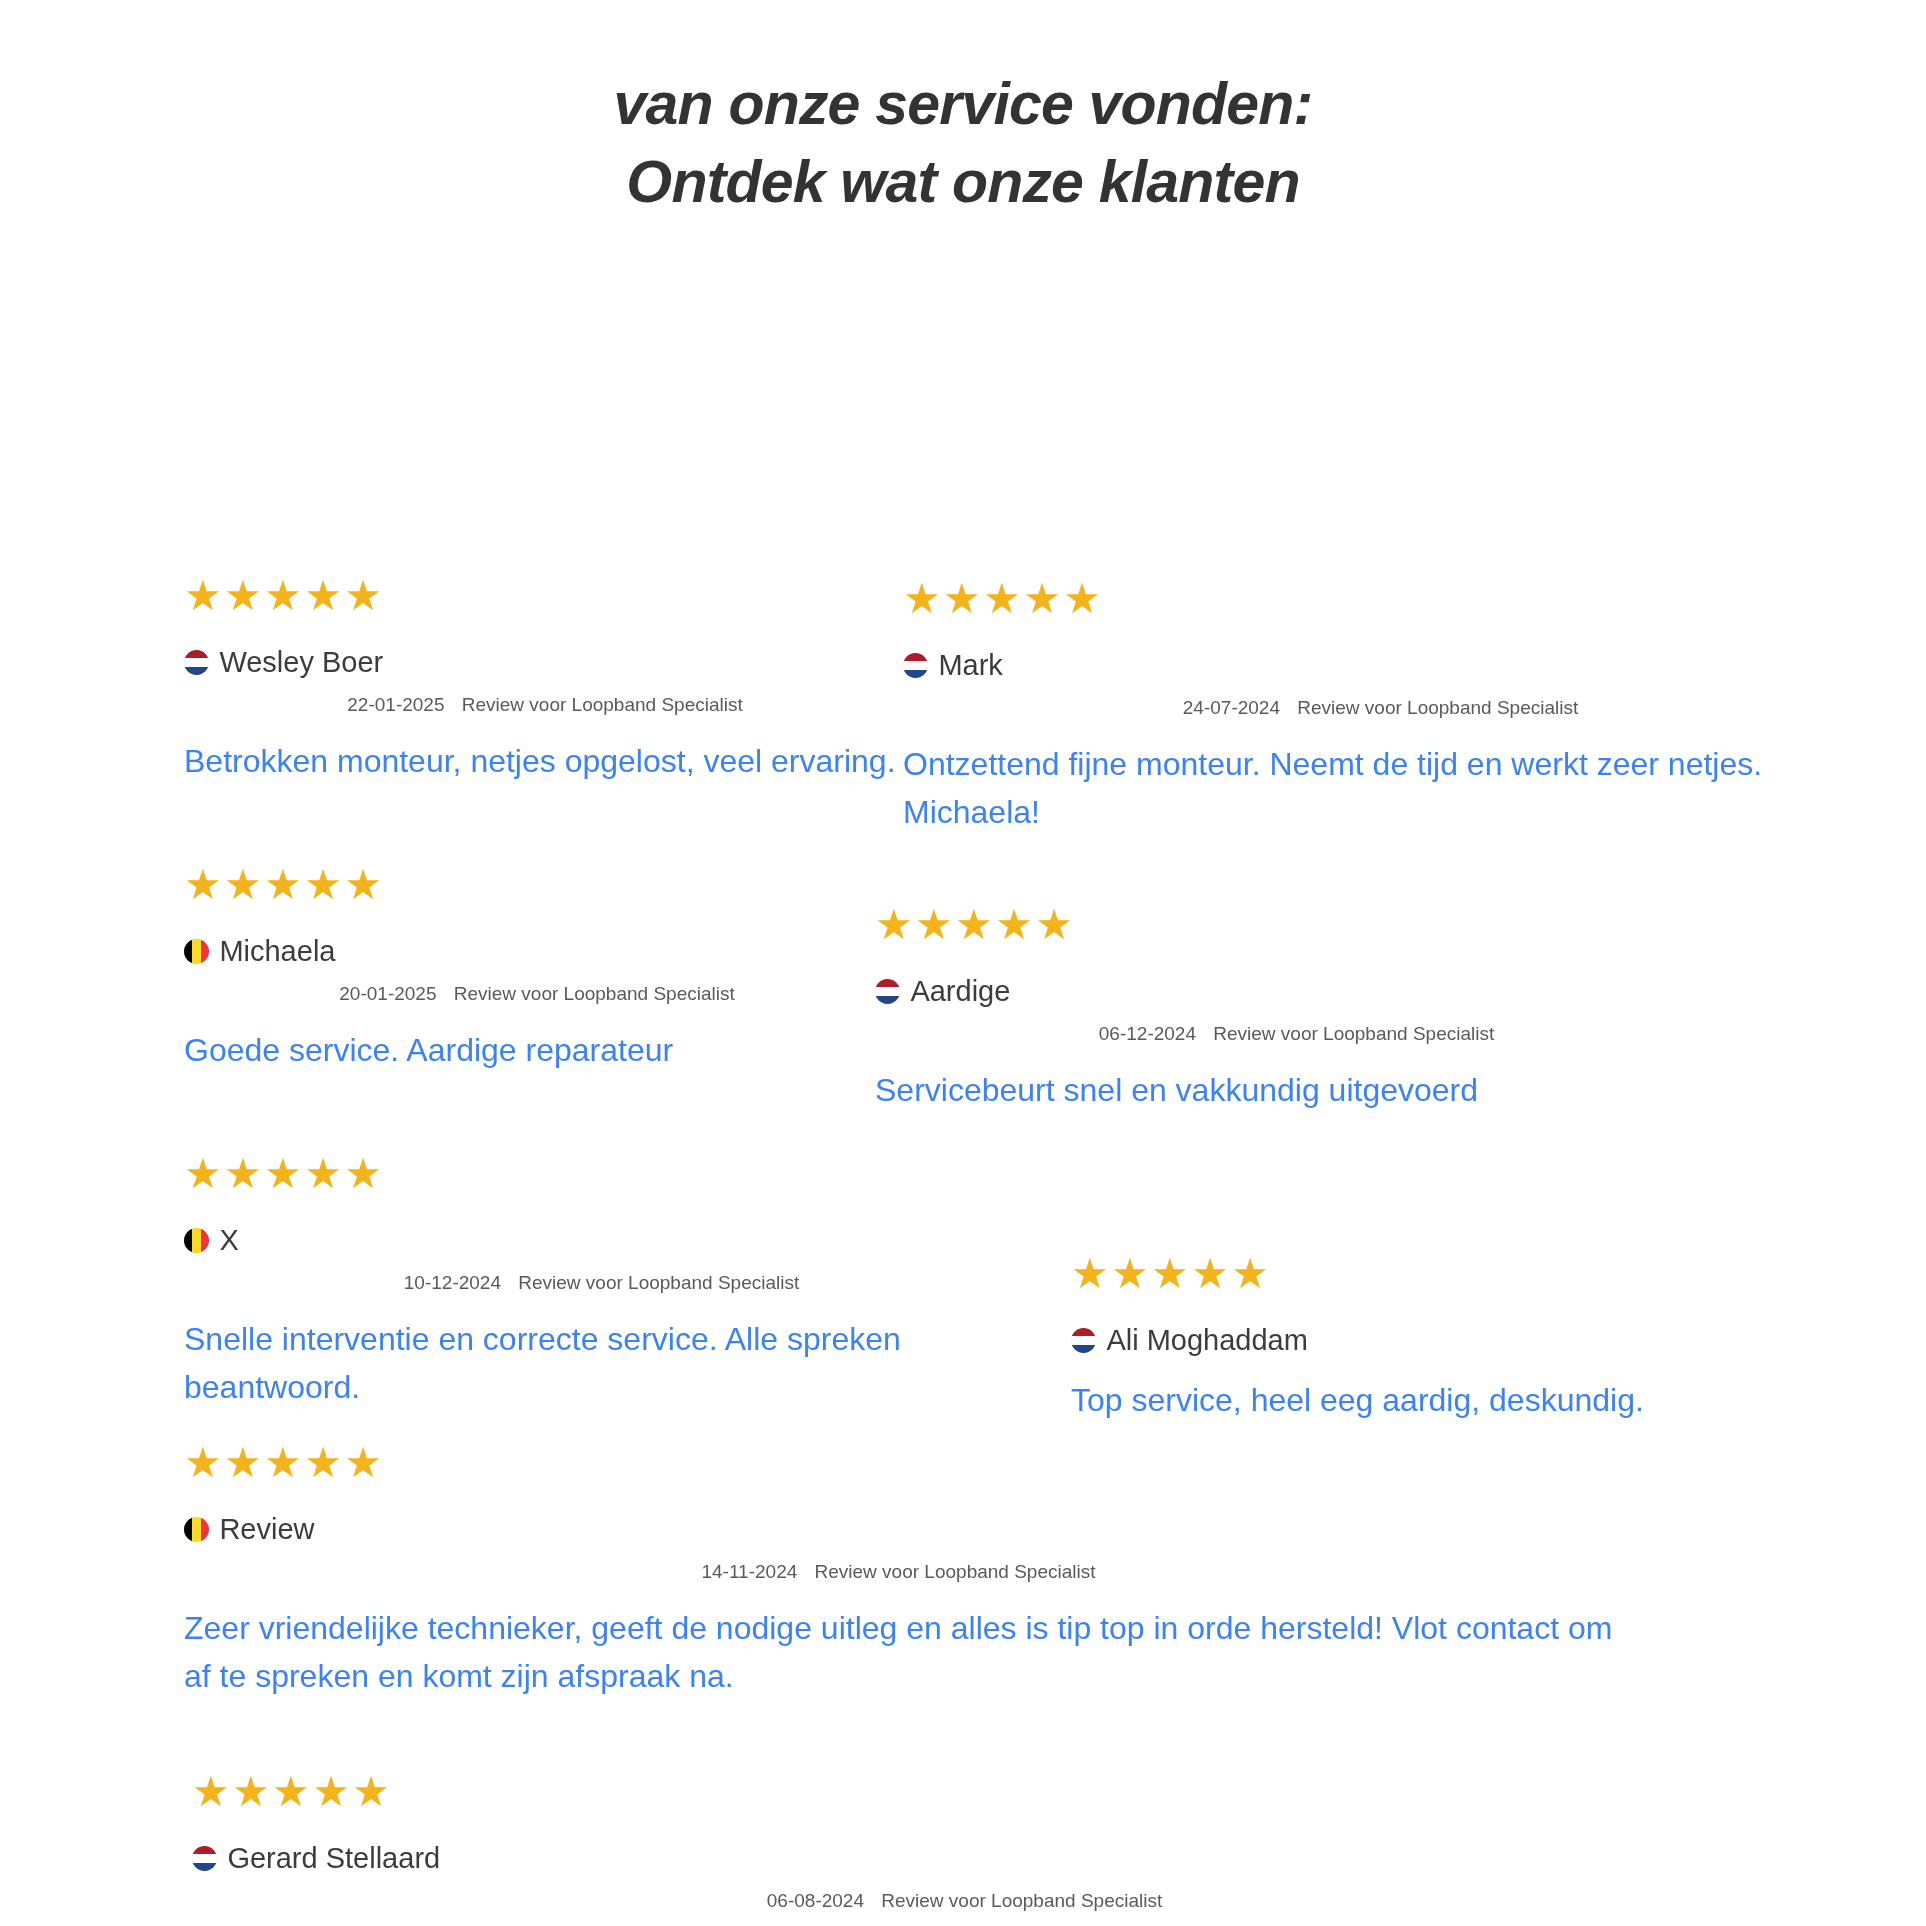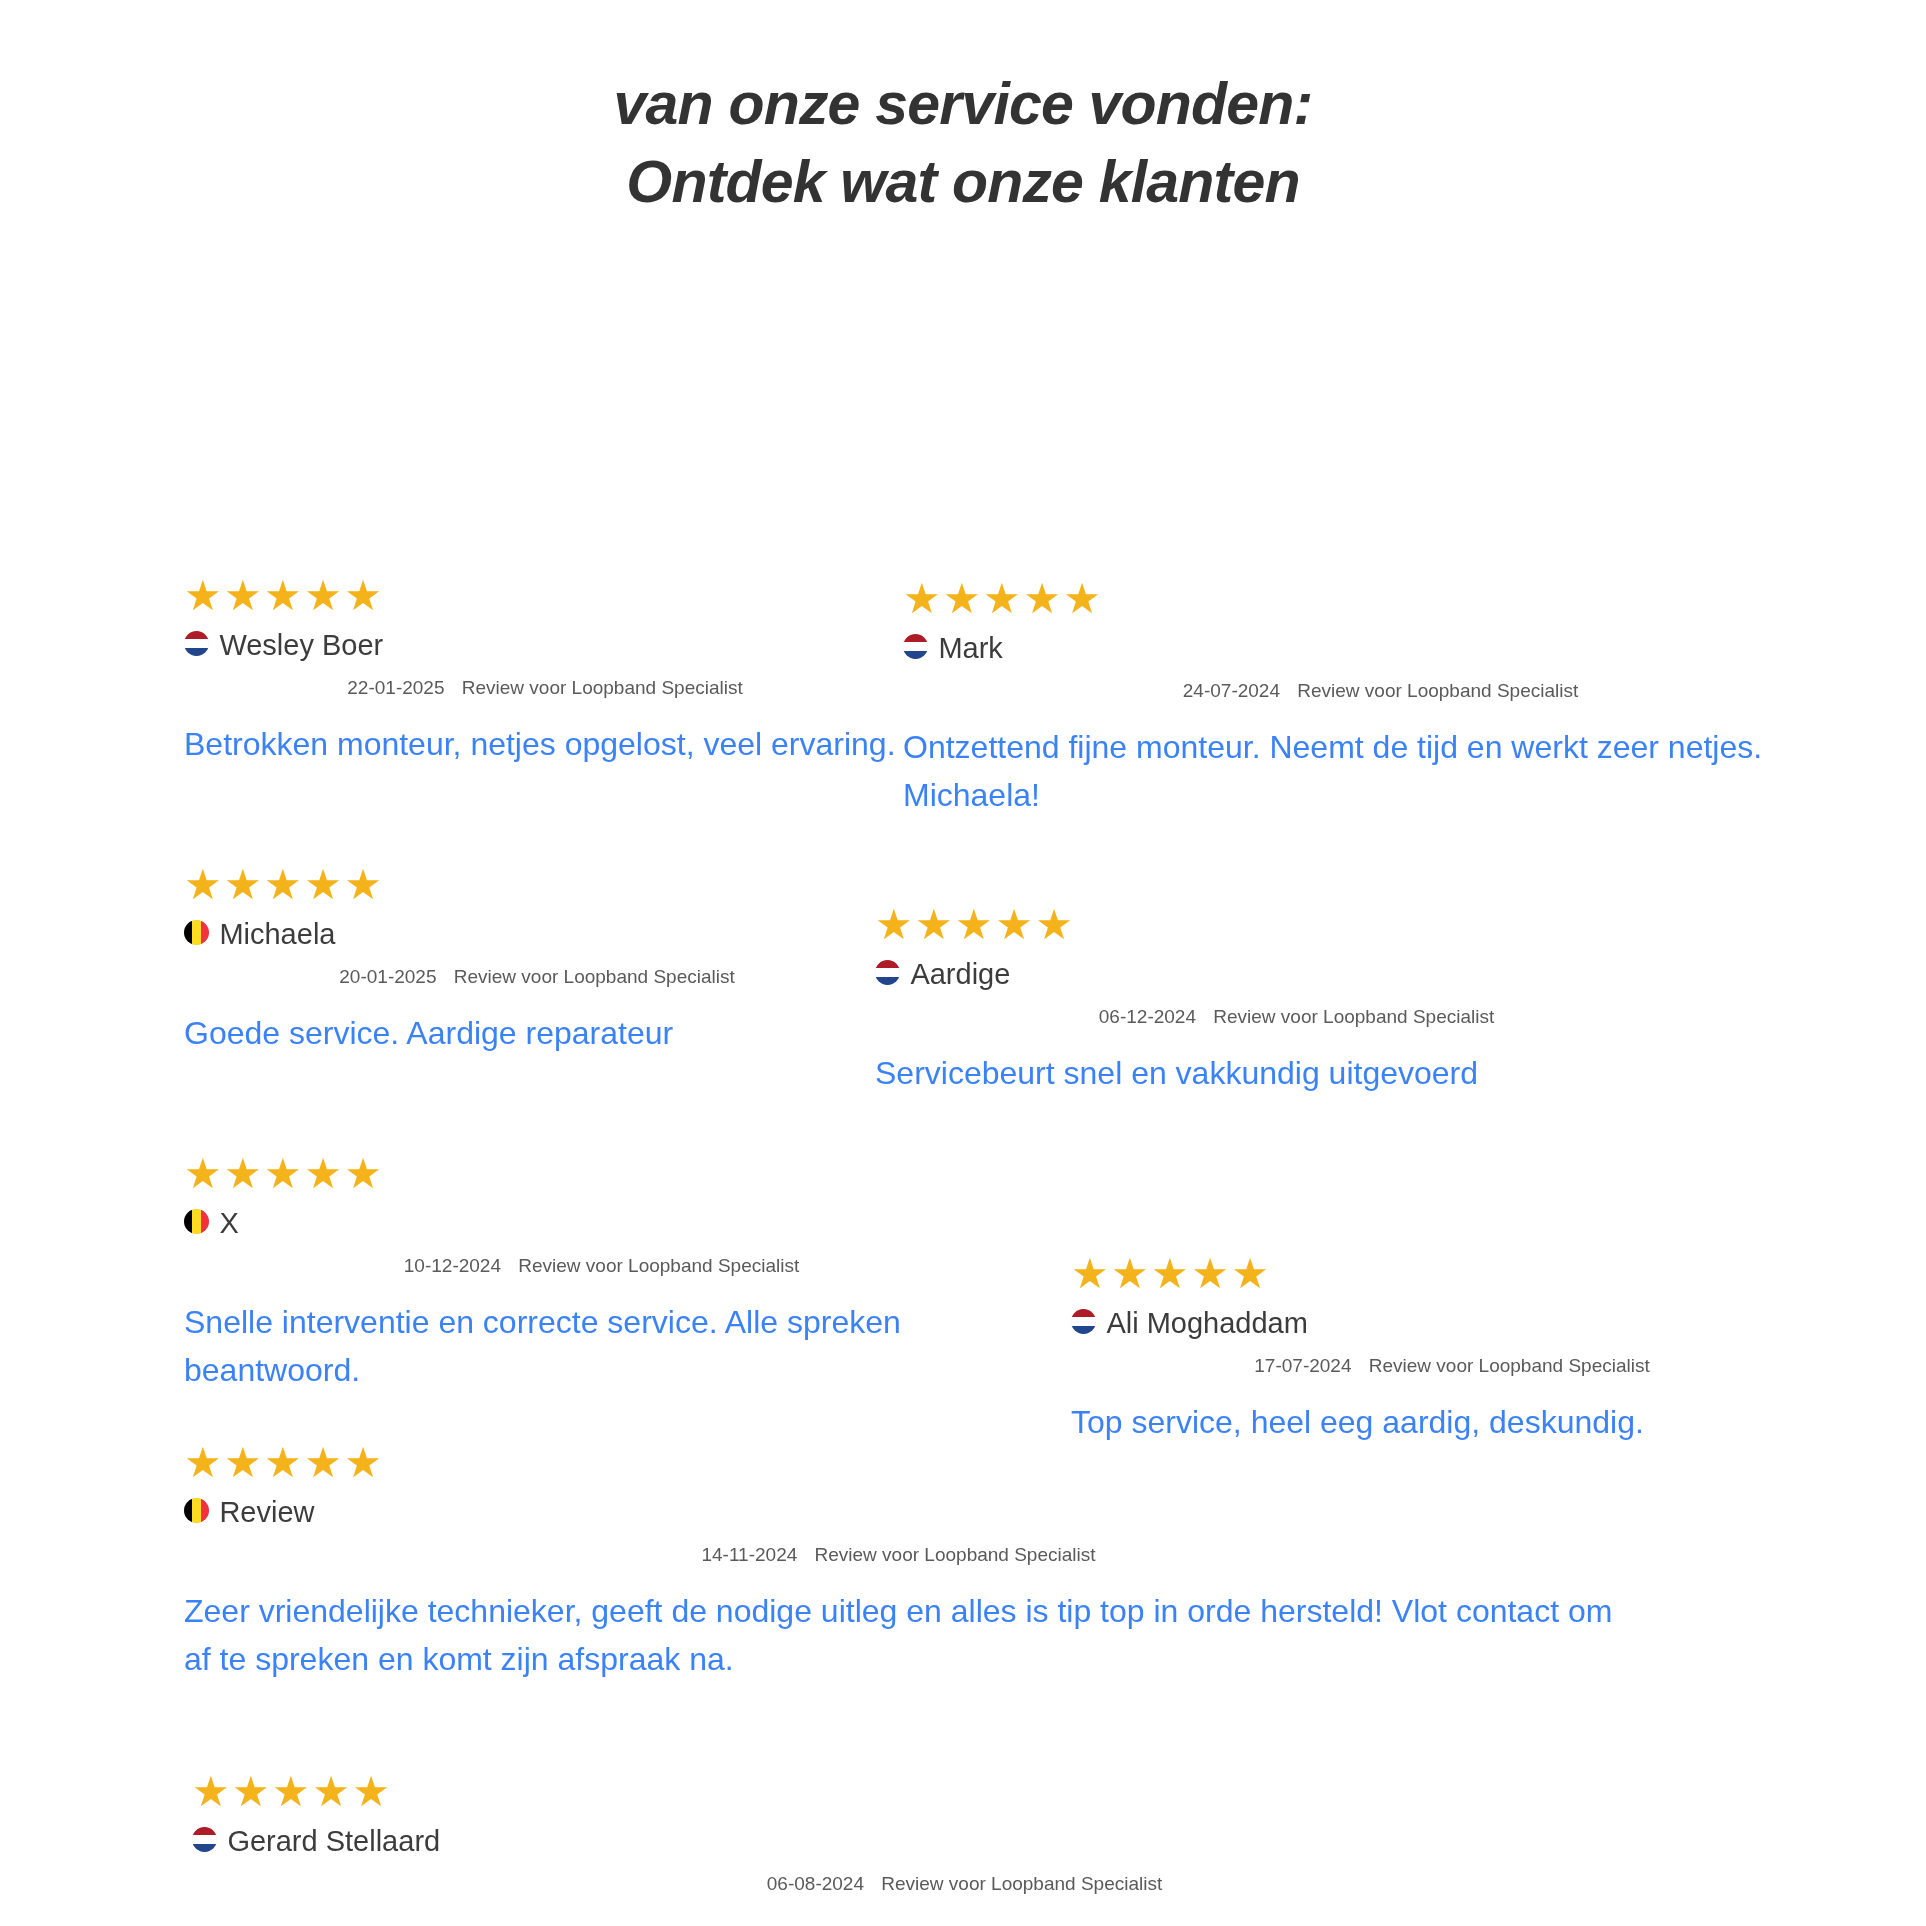--- a/index.html
+++ b/index.html
@@ -46,21 +46,22 @@
   .stars {
     color: #f5b31b;
     font-size: 42px;
     line-height: 1;
     letter-spacing: 2.4px;
     white-space: nowrap;
   }
 
   .author-row {
     display: flex;
-    margin-top: 14px;
+    align-items: center;
+    margin-top: 31px;
   }
   .flag {
     width: 25px;
     height: 25px;
     border-radius: 50%;
     margin-right: 10.4px;
     flex: 0 0 auto;
     overflow: hidden;
     position: relative;
     box-shadow: 0 0 0 0.4px rgba(0,0,0,0.06) inset;
@@ -187,24 +188,20 @@
     </div>
     <div class="body-text">Snelle interventie en correcte service. Alle spreken beantwoord.</div>
   </div>
 
   <div class="review" id="rev-5">
     <div class="stars">★★★★★</div>
     <div class="author-row">
       <span class="flag nl"></span>
       <span class="author-name">Ali Moghaddam</span>
     </div>
-    <div class="meta-row">
-      <span class="meta-date">17-07-2024</span>
-      <span class="meta-source">Review voor Loopband Specialist</span>
-    </div>
     <div class="body-text">Top service, heel eeg aardig, deskundig.</div>
   </div>
 
   <div class="review" id="rev-6">
     <div class="stars">★★★★★</div>
     <div class="author-row">
       <span class="flag be"></span>
       <span class="author-name">Review</span>
     </div>
     <div class="meta-row">

